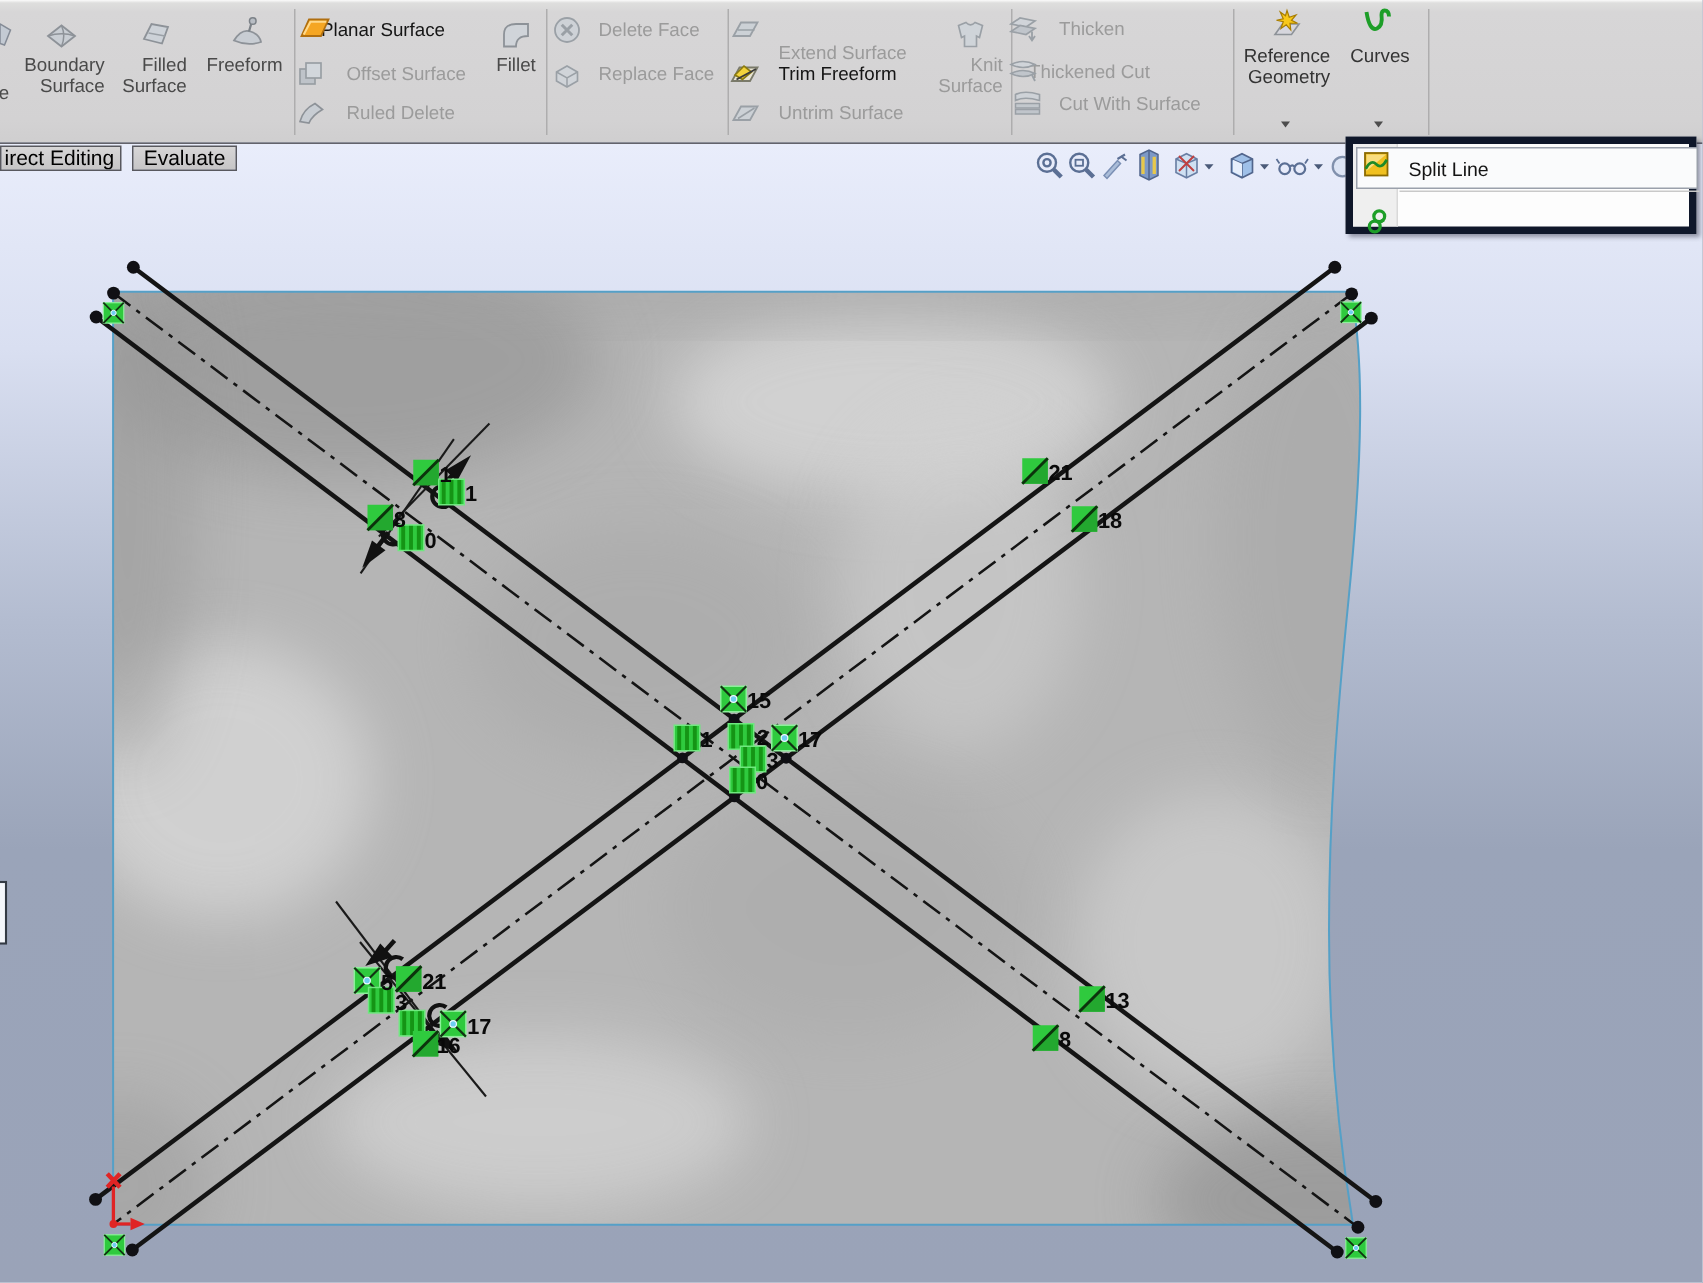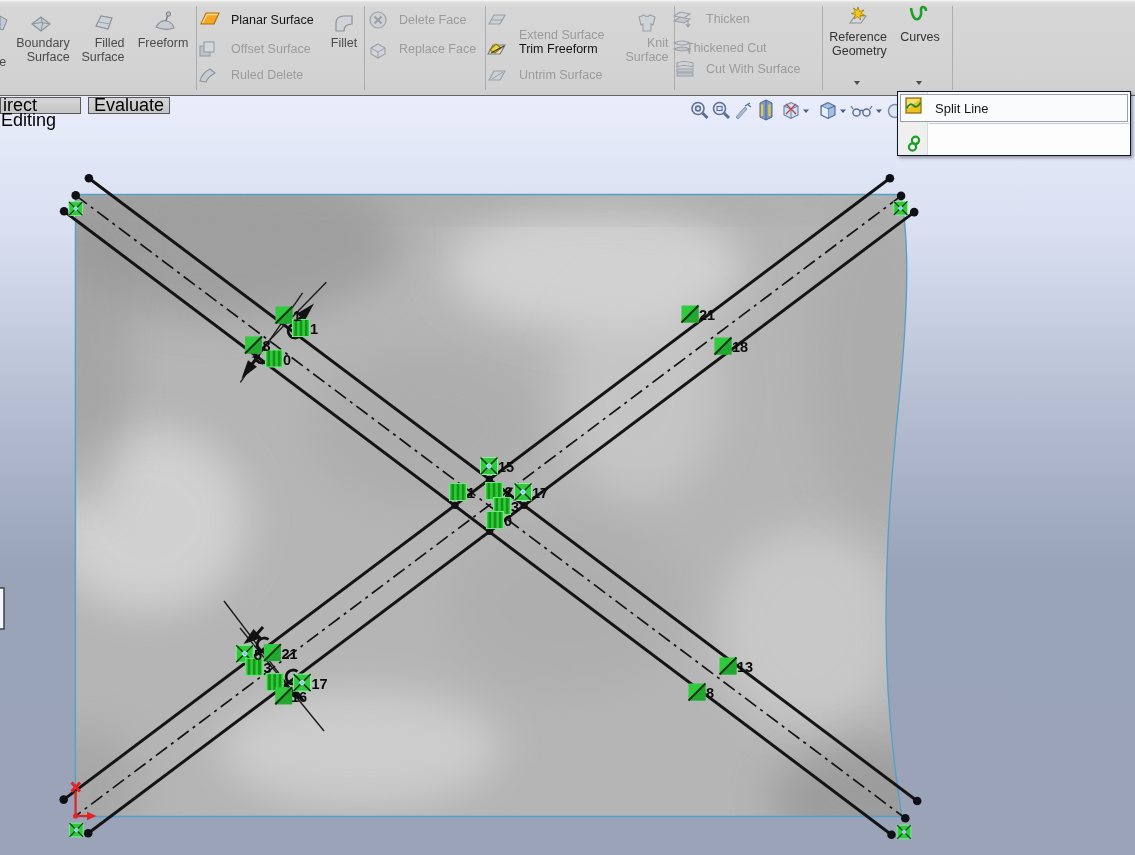--- a/index.html
+++ b/index.html
@@ -14,24 +14,24 @@
   .sep{position:absolute;top:6px;height:84px;width:1px;background:#aeadae;}
   .rlab{position:absolute;font-size:12.5px;color:#4a4a4a;white-space:nowrap;}
   .dis{color:#9b9b9b;}
   .blk{color:#151515;}
   .ctr{text-align:right;transform:translateX(-50%);}
   .dda{position:absolute;width:0;height:0;border-left:3.5px solid transparent;
     border-right:3.5px solid transparent;border-top:4px solid #4d4d4d;}
   
   .tab{position:absolute;top:97px;height:17px;background:linear-gradient(#d7d6d7,#c6c5c6);
     border:1px solid #58585e;box-sizing:border-box;z-index:21;
-    font-size:18px;color:#000;line-height:14.5px;}
+    font-size:14px;color:#000;line-height:14.5px;}
   
   #menu{position:absolute;left:897px;top:91px;width:234px;height:65px;
-    background:#fdfdfd;border:1px solid #0f172a;box-sizing:border-box;z-index:30;
+    background:#fdfdfd;border:5px solid #0f172a;box-sizing:border-box;z-index:30;
     box-shadow:2px 2px 3px rgba(40,40,60,.45);padding-left:12px;}
   #menu .icol{position:absolute;left:0;top:0;width:29px;height:100%;
     background:#efefef;border-right:1px solid #d9d9d9;}
   .mrow{position:absolute;left:1px;width:230px;height:30px;font-size:13px;color:#141414;}
   .mrow span{position:absolute;left:36px;top:8px;}
   #mhl{position:absolute;left:2px;top:2px;width:228px;height:28px;
     background:#fafbfc;border:1px solid #9aa0ab;box-sizing:border-box;}
   #msep{position:absolute;left:31px;top:31px;width:200px;height:1px;background:#c9c9c9;}
 </style>
 </head>
@@ -255,21 +255,21 @@
     <div class="sep" style="left:485px;"></div>
     <div class="sep" style="left:674px;"></div>
     <div class="sep" style="left:822px;"></div>
     <div class="sep" style="left:952px;"></div>
 
     <div class="rlab ctr" style="left:43px;top:36px;">Boundary<br>Surface</div>
     <div class="rlab ctr" style="left:103px;top:36px;">Filled<br>Surface</div>
     <div class="rlab ctr" style="left:163px;top:36px;">Freeform</div>
     <div class="rlab" style="left:-14px;top:55px;">ace</div>
 
-    <div class="rlab blk" style="left:231px;top:13px;">Planar Surface</div>
+    <div class="rlab blk" style="left:214px;top:13px;">Planar Surface</div>
     <div class="rlab dis" style="left:231px;top:42px;">Offset Surface</div>
     <div class="rlab dis" style="left:231px;top:68px;">Ruled Delete</div>
     <div class="rlab ctr" style="left:344px;top:36px;">Fillet</div>
 
     <div class="rlab dis" style="left:399px;top:13px;">Delete Face</div>
     <div class="rlab dis" style="left:399px;top:42px;">Replace Face</div>
 
     <div class="rlab dis" style="left:519px;top:28px;">Extend Surface</div>
     <div class="rlab blk" style="left:519px;top:42px;">Trim Freeform</div>
     <div class="rlab dis" style="left:519px;top:68px;">Untrim Surface</div>
@@ -375,21 +375,21 @@
           <path d="M0,-10 L1.5,-5.5 L6,-7 L3,-3.5 L7,-1.5 L2,-1.5 L2.5,3 L-0.5,-0.5 L-4,2 L-2.5,-2.5 L-7,-3.5 L-2.5,-4.5 L-4.5,-9 L-1,-6.5 Z" fill="#f8c818" stroke="#a87d00" stroke-width="0.8"></path>
         </g>
 
         <g transform="translate(918,15)">
           <path d="M-7,-7 Q-5,6 0,4 Q4,2 3,-5 Q3,-8 5,-8 Q8,-8 8,-4" fill="none" stroke="#1d9e28" stroke-width="2.6"></path>
         </g>
       </g>
     </svg>
   </div>
   <div class="tab" style="left:0;width:81px;"><span style="margin-left:2px;">irect Editing</span></div>
-  <div class="tab" style="left:88px;width:82px;text-align:center;">Evaluate</div>
+  <div class="tab" style="left:88px;width:70px;text-align:center;">Evaluate</div>
   <div id="menu">
     <div class="icol"></div>
     <div id="mhl"></div>
     <div id="msep"></div>
     <div class="mrow" style="top:1px;">
         <span>Split Line</span>
       </div>
     <svg width="234" height="65" viewBox="0 0 234 65" style="position:absolute;left:0;top:0;">
       <g id="miSplit" transform="translate(8,6)">
         <rect x="0" y="0" width="15" height="15" fill="#f0c020" stroke="#8a6a00" stroke-width="1.2"></rect>

